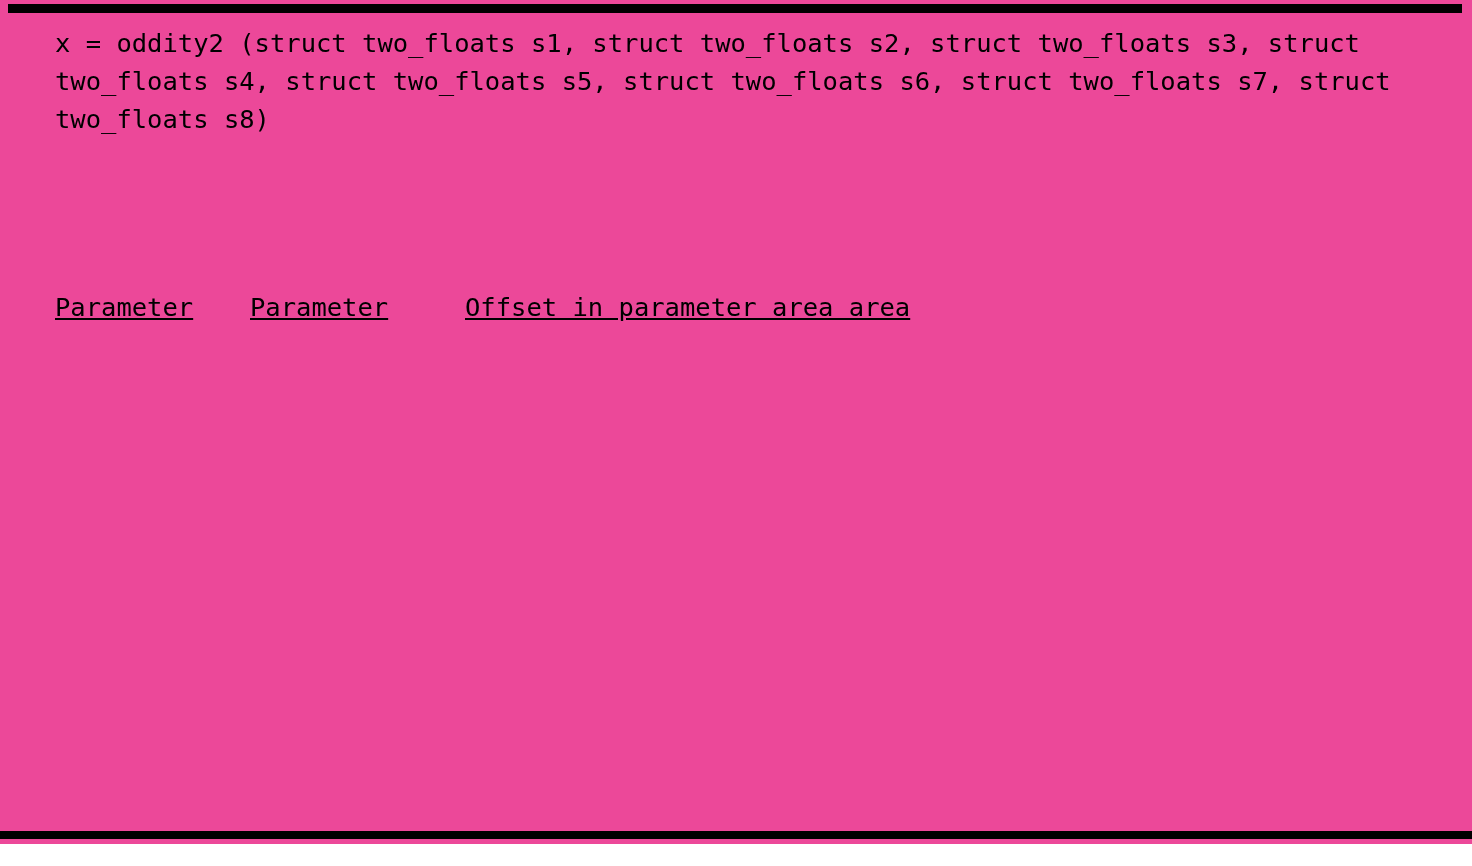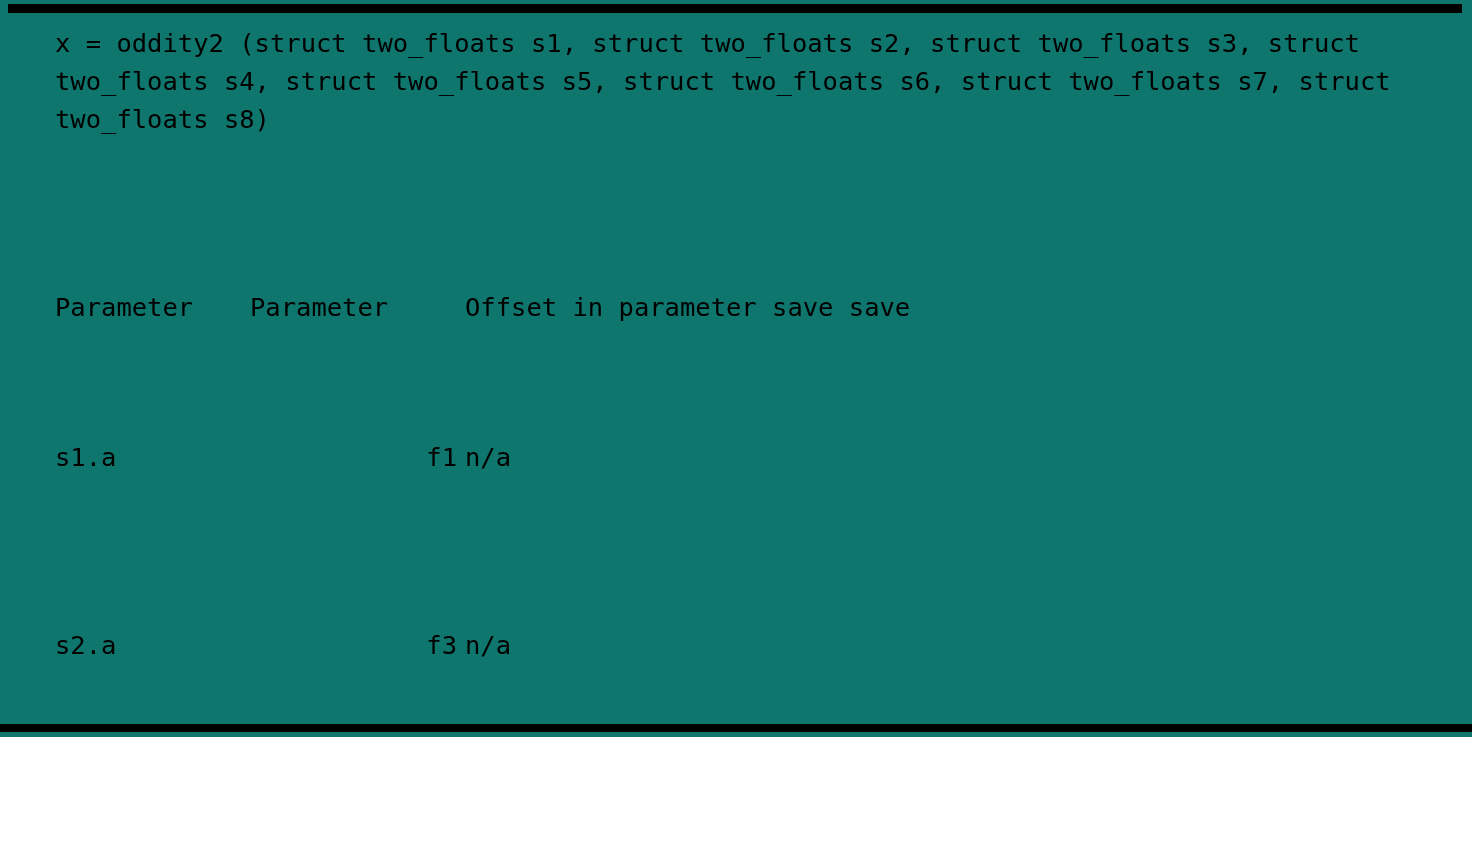--- a/index.html
+++ b/index.html
@@ -12,23 +12,23 @@
     width: 1472px;
     height: 866px;
     overflow: hidden;
     font-family: "DejaVu Sans Mono", "Liberation Mono", monospace;
     color: #000000;
   }
 
   .page {
     position: relative;
     width: 1472px;
-    height: 737px;
+    height: 844px;
     box-sizing: border-box;
-    background: #0f766e;
+    background: #ec4899;
   }
 
   
   .rule {
     position: absolute;
     left: 0;
     width: 1462px;
     height: 9px;
     background: #000000;
   }
@@ -85,46 +85,45 @@
   }
   .col-off {
     display: inline-block;
     text-align: left;
   }
 
   .hrow .col-param,
   .hrow .col-reg,
   .hrow .col-off {
     text-align: left;
+    text-decoration: underline;
   }
   .hrow .col-reg {
     padding-right: 0;
   }
 </style>
 </head>
 <body>
 
 <div class="page">
 
   <div class="rule rule-top"></div>
 
   <div class="content">
 
     <div class="code-block">x = oddity2 (struct two_floats s1, struct two_floats s2, struct two_floats s3, struct two_floats s4, struct two_floats s5, struct two_floats s6, struct two_floats s7, struct two_floats s8)</div>
 
     <div class="gap"></div>
 
     <div class="table-block">
 
-      <div class="trow hrow"><span class="col-param">Parameter</span><span class="col-reg">Parameter</span><span class="col-off">Offset in parameter save save</span></div>
-
-      <div class="trow"><span class="col-param">s1.a</span><span class="col-reg">f1</span><span class="col-off">n/a</span></div>
+      <div class="trow hrow"><span class="col-param">Parameter</span><span class="col-reg">Parameter</span><span class="col-off">Offset in parameter area area</span></div>
 
 
-      <div class="trow"><span class="col-param">s2.a</span><span class="col-reg">f3</span><span class="col-off">n/a</span></div>
+
 
       
 
       
 
       
 
       
 
       

